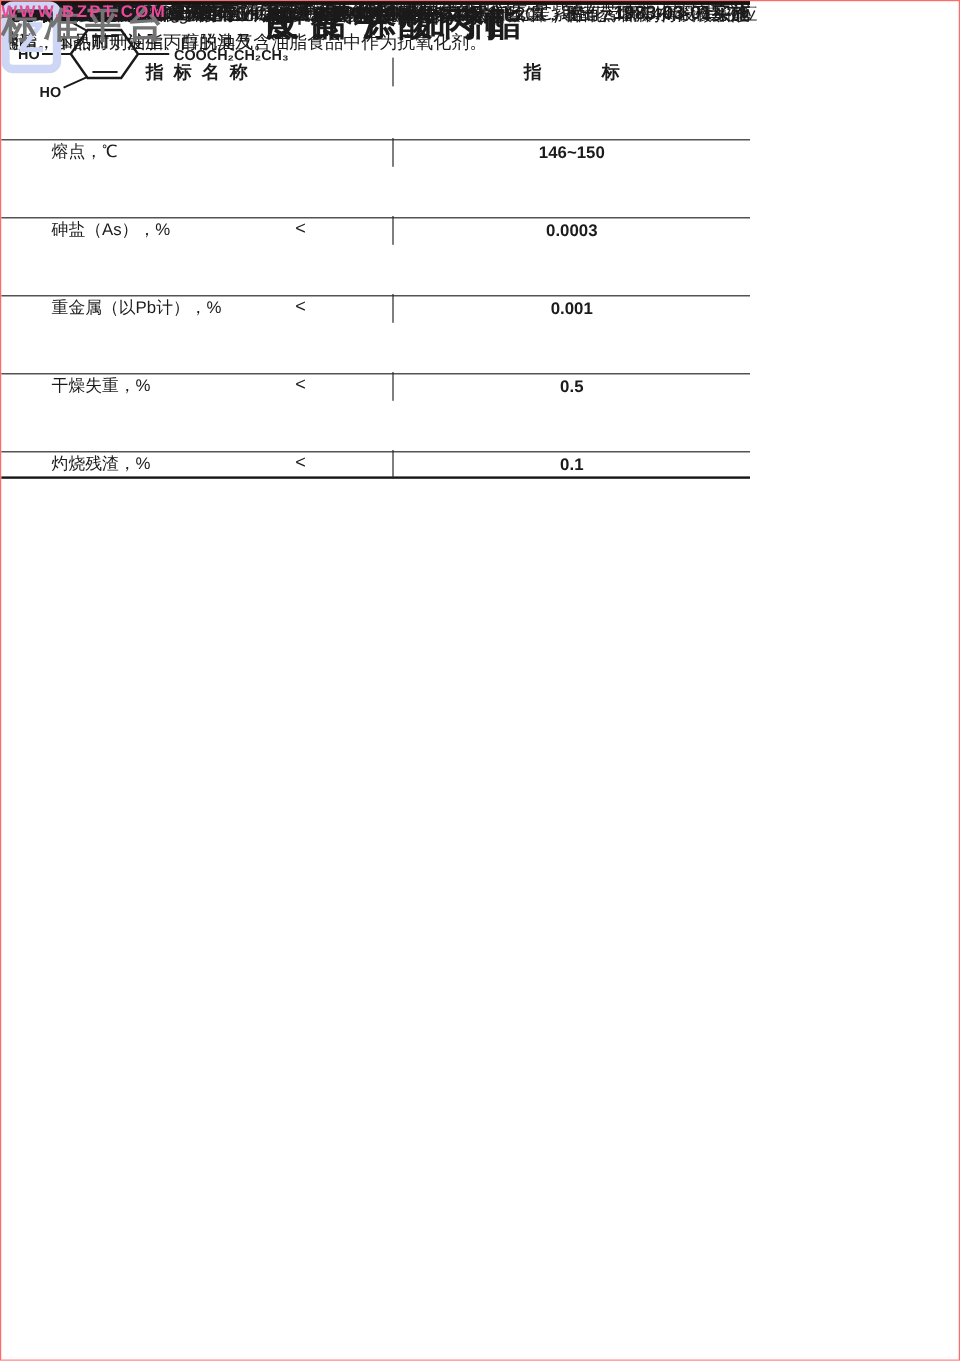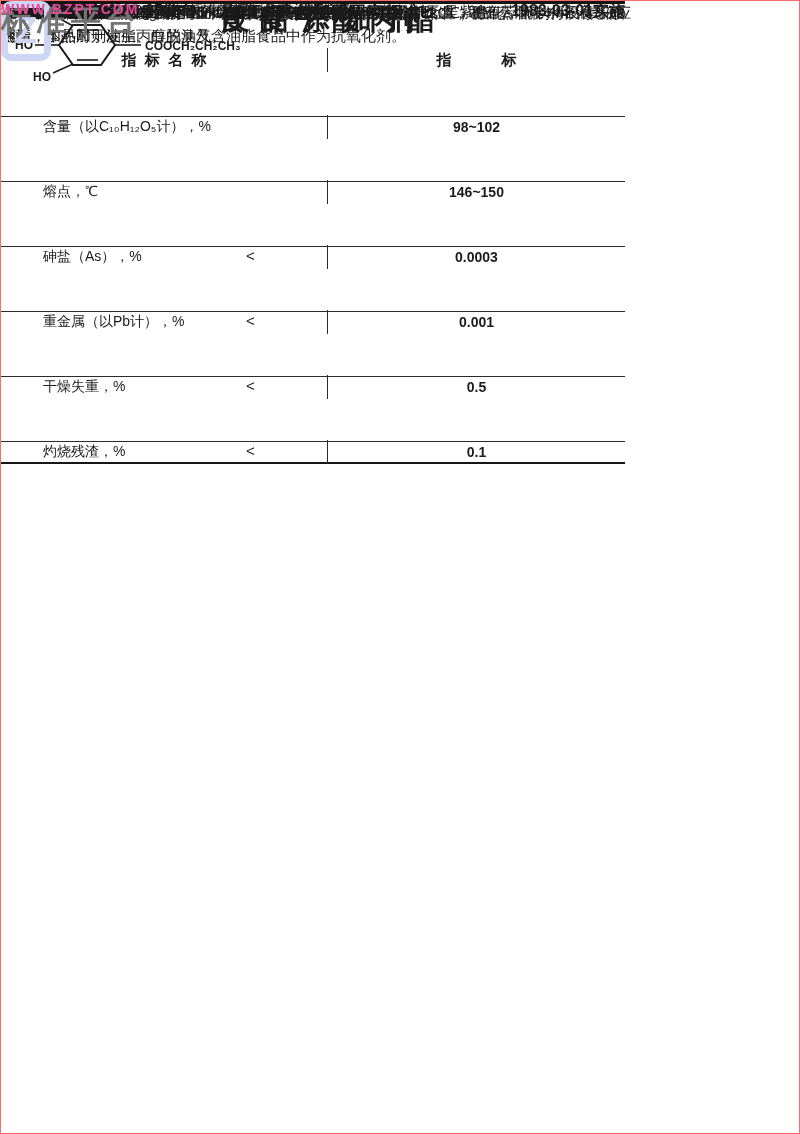--- a/index.html
+++ b/index.html
@@ -129,24 +129,20 @@
   <div class="abs item i12">
     <span class="num">1.2</span><span>项目和指标</span>
   </div>
 
   <div class="abs gtable">
     <div class="trow thead">
       <div class="tc1">指  标  名  称</div>
       <div class="tc2">指            标</div>
     </div>
     <div class="trow">
-      <div class="tc1"><span>含量（以C₁₀H₁₂O₅计），%</span><span class="op"></span></div>
-      <div class="tc2">98~102</div>
-    </div>
-    <div class="trow">
       <div class="tc1"><span>熔点，℃</span><span class="op"></span></div>
       <div class="tc2">146~150</div>
     </div>
     <div class="trow">
       <div class="tc1"><span>砷盐（As），%</span><span class="op">&lt;</span></div>
       <div class="tc2">0.0003</div>
     </div>
     <div class="trow">
       <div class="tc1"><span>重金属（以Pb计），%</span><span class="op">&lt;</span></div>
       <div class="tc2">0.001</div>

